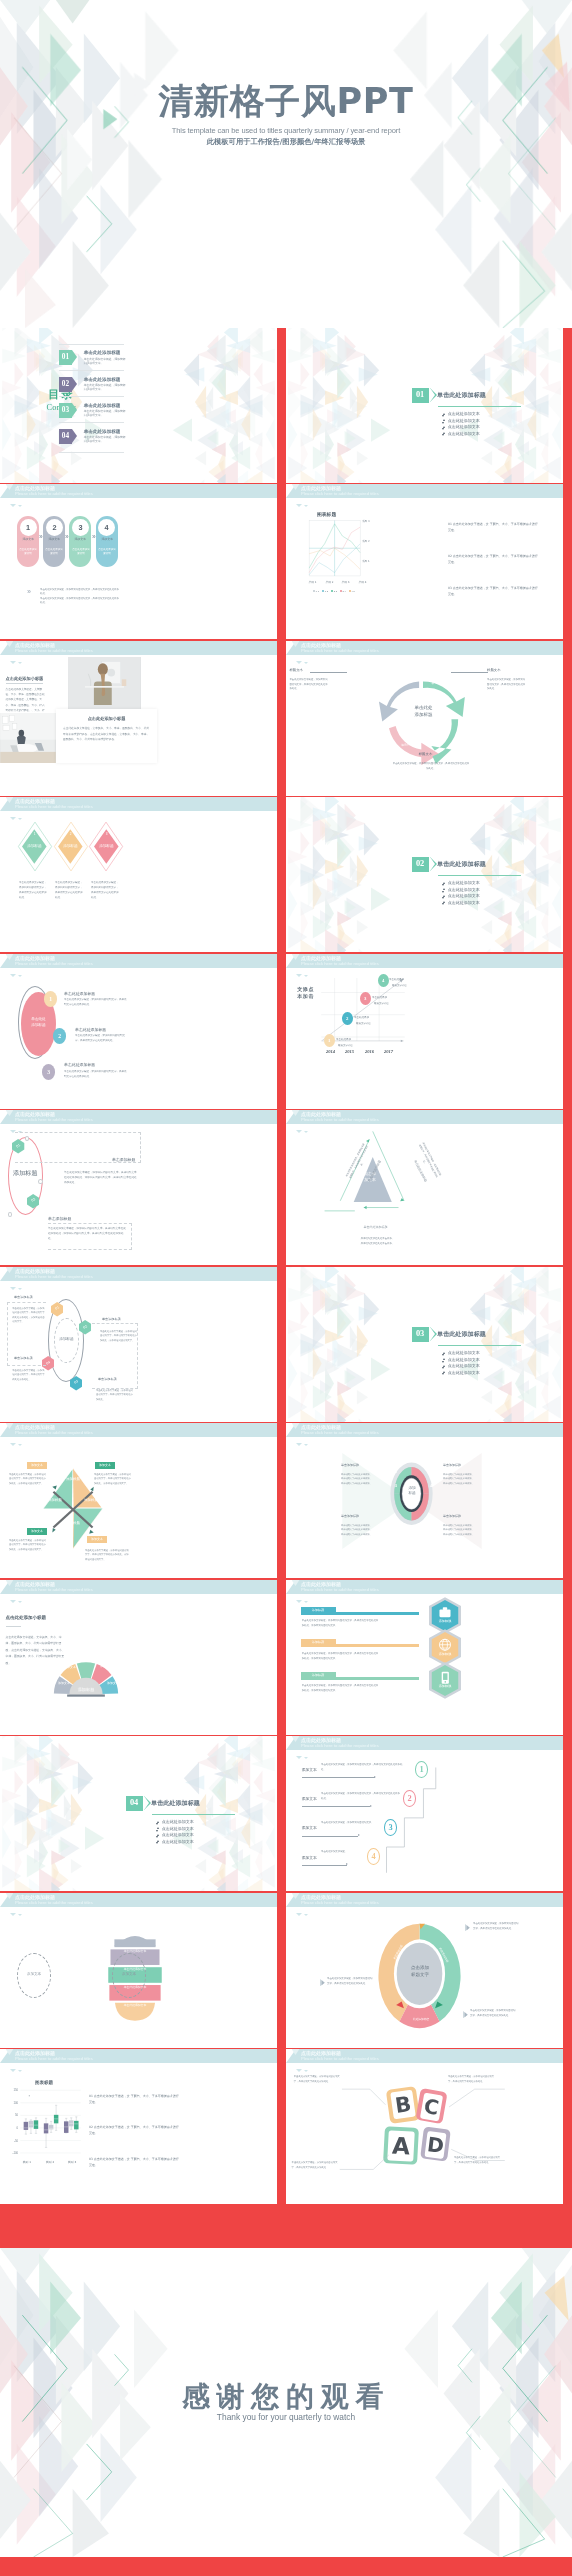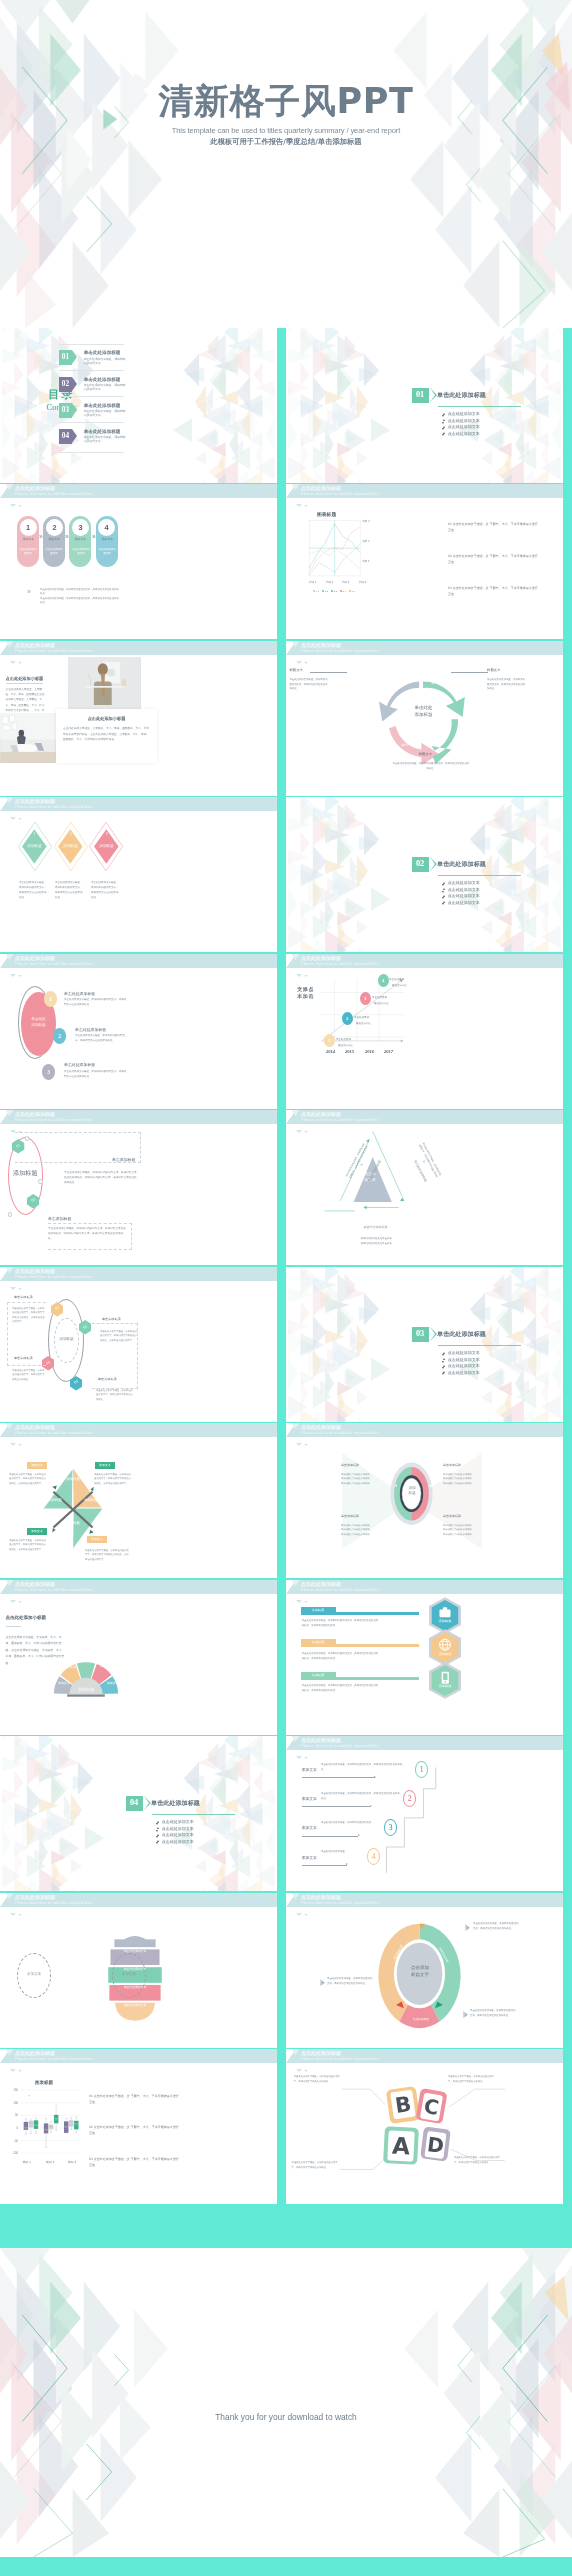--- a/index.html
+++ b/index.html
@@ -2,21 +2,21 @@
 <html style="font-size:9px"><head>
 <meta charset="utf-8">
 <style>
   * { box-sizing: border-box; margin:0; padding:0; }
   html,body{ background:#ffffff; }
   body{
     width:572px; height:2576px;
     font-family:"Liberation Sans", "DejaVu Sans", sans-serif;
     color:#6b7a8a; overflow:hidden; position:relative;
   }
-  .page{ width:572px; height:2576px; position:relative; background:#5eead4; }
+  .page{ width:572px; height:2576px; position:relative; background:#ef4444; }
 
   
   .slide{ position:absolute; background:#fff; overflow:hidden; }
 
   
   .geo{ position:absolute; inset:0; overflow:hidden; pointer-events:none; }
   .geo svg{ width:100%; height:100%; display:block; }
 
   
   #cover{ left:0; top:0; width:572px; height:328px; }
@@ -180,21 +180,21 @@
         <path d="M205,190 L230,218 L205,246" fill="none" stroke="#3fae8a" stroke-width="1" opacity=".8"></path>
         <path d="M860,300 L835,330 L860,360" fill="none" stroke="#3fae8a" stroke-width="1" opacity=".7"></path>
         <path d="M845,180 L820,210 L845,240" fill="none" stroke="#3fae8a" stroke-width="1" opacity=".7"></path>
         <polygon points="185,195 210,213 185,231" fill="#9fd6c2" opacity=".9"></polygon>
         <polygon points="240,130 270,150 240,170" fill="#f3f5f6"></polygon>
       </g>
     </svg>
   </div>
   <div class="cover-title cn">清新格子风PPT</div>
   <div class="cover-sub-en">This template can be used to titles quarterly summary / year-end report</div>
-  <div class="cover-sub-cn cn">此模板可用于工作报告/季度总结/单击添加标题</div>
+  <div class="cover-sub-cn cn">此模板可用于工作报告/图形颜色/年终汇报等场景</div>
 </div>
 
 <div id="grid">
       <div class="slide" style="left: 0px; top: 328px; width: 277px; height: 155px;">
         <div class="geo">
           <svg viewBox="0 0 496 278" preserveAspectRatio="none">
             <polygon points="4,-20 20,-7 4,6" fill="#e9eef0" opacity="0.25"></polygon>
             <polygon points="26.4,-4.4 39.2,8.600000000000001 26.4,21.6" fill="#d7e0e8" opacity="0.20"></polygon>
             <polygon points="26,5 51,26 26,47" fill="#dff0ea" opacity="0.39"></polygon>
             <polygon points="61,30.2 81,51.2 61,72.2" fill="#f7e7cd" opacity="0.31"></polygon>
@@ -1788,18 +1788,19 @@
       <path d="M60,430 L130,510 L60,552" fill="none" stroke="#3fae8a" stroke-width="1.1" opacity=".6"></path>
       <path d="M980,120 L900,215 L980,310" fill="none" stroke="#3fae8a" stroke-width="1.3" opacity=".85"></path>
       <path d="M995,210 L910,310 L995,410" fill="none" stroke="#3fae8a" stroke-width="1" opacity=".45"></path>
       <path d="M900,430 L975,520 L900,552" fill="none" stroke="#3fae8a" stroke-width="1.2" opacity=".7"></path>
       <path d="M155,350 L200,400 L155,450" fill="none" stroke="#3fae8a" stroke-width="1.1" opacity=".85"></path>
       <path d="M205,190 L230,218 L205,246" fill="none" stroke="#3fae8a" stroke-width="1" opacity=".8"></path>
       <path d="M860,300 L835,330 L860,360" fill="none" stroke="#3fae8a" stroke-width="1" opacity=".7"></path>
       <path d="M845,180 L820,210 L845,240" fill="none" stroke="#3fae8a" stroke-width="1" opacity=".7"></path>
     </svg>
   </div>
-  <div id="thanks-sub">Thank you for your download to watch</div>
+  <div id="thanks-title" class="cn">感谢您的观看</div>
+  <div id="thanks-sub">Thank you for your quarterly to watch</div>
 </div>
 
 
 </div>
 
 
 </body></html>

